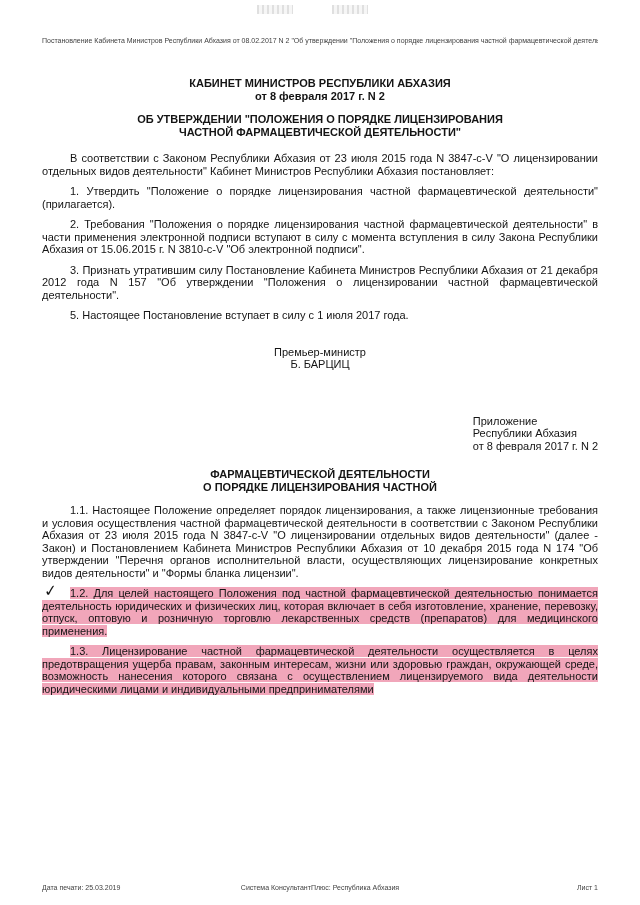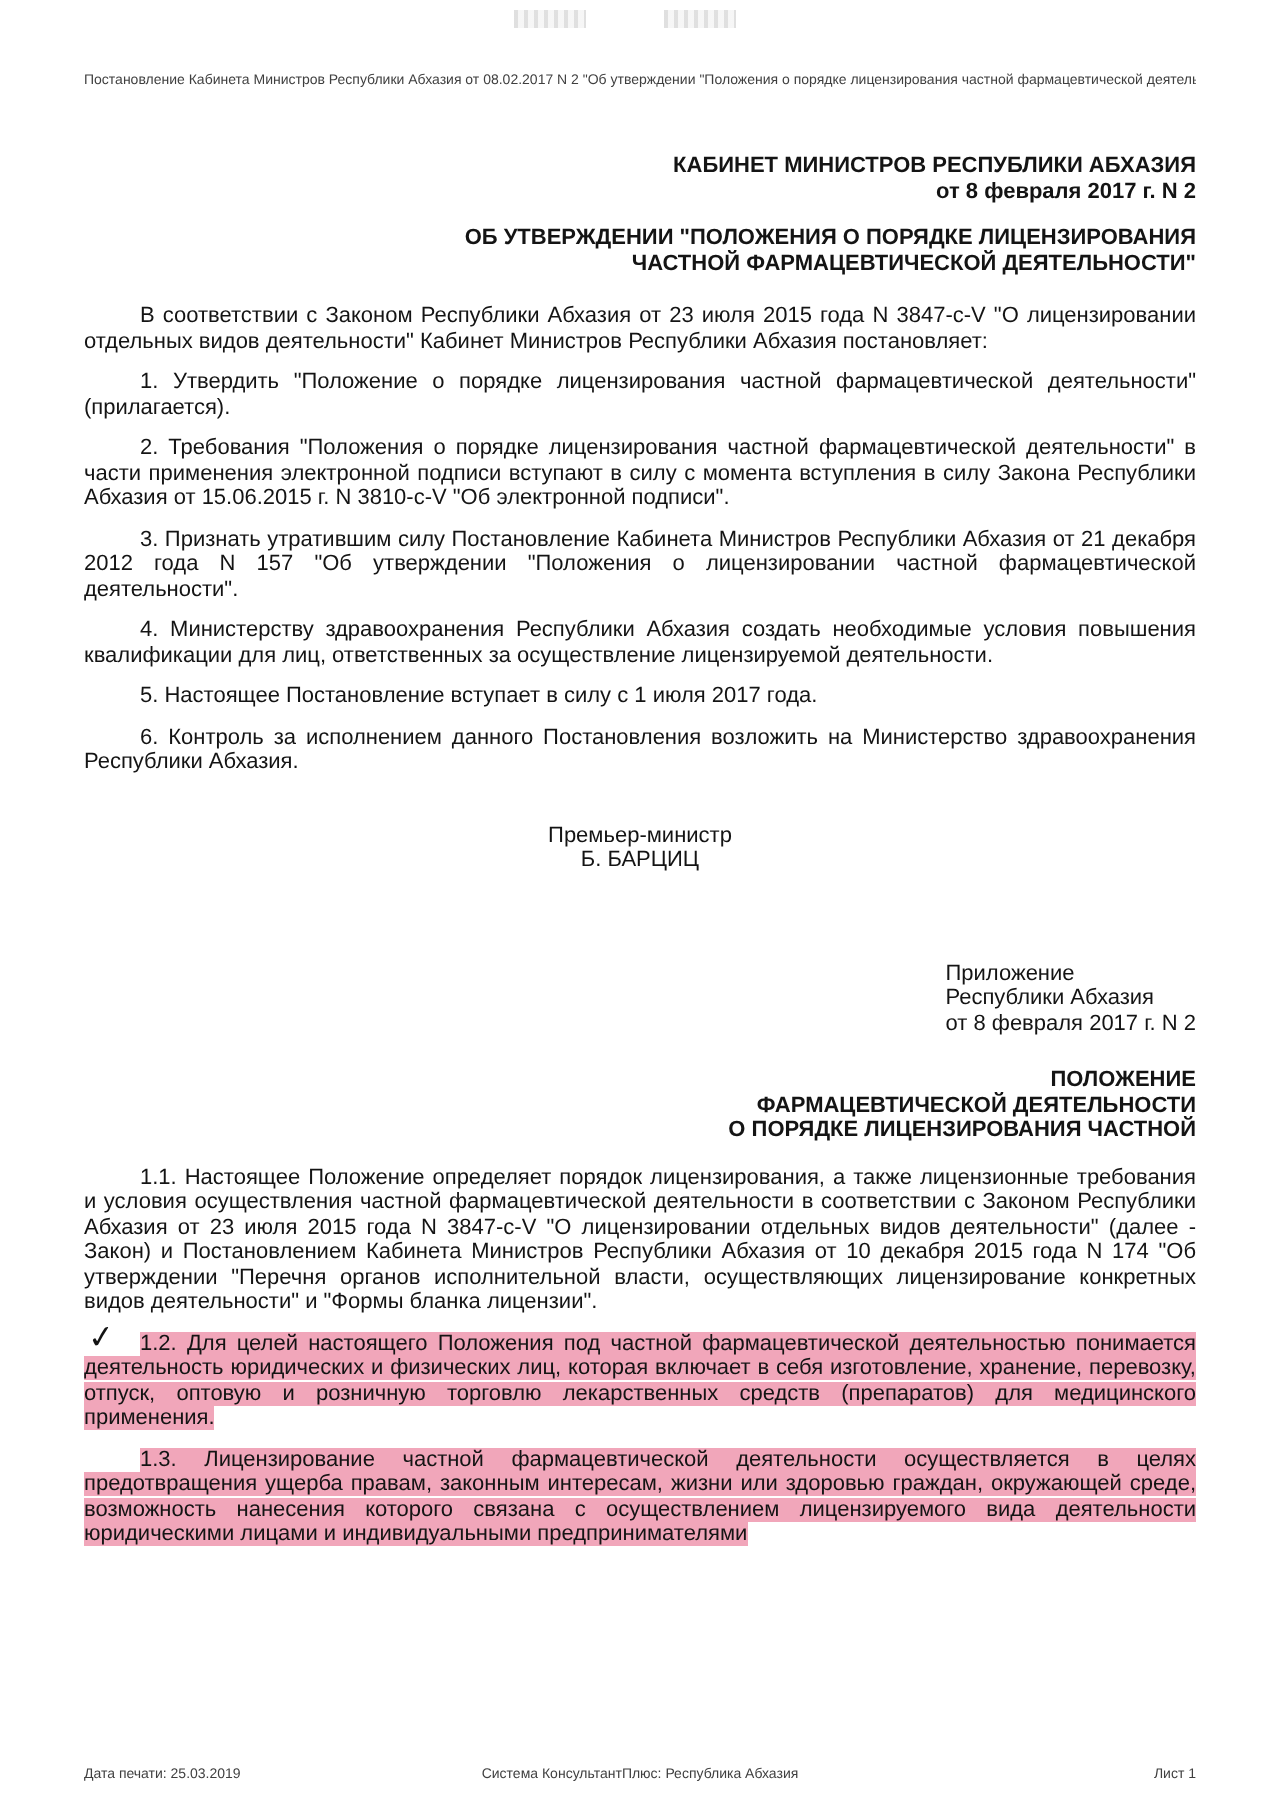--- a/index.html
+++ b/index.html
@@ -7,21 +7,21 @@
     position:relative;width:640px;height:905px;background:#ffffff;
     box-sizing:border-box;padding:36px 42px 0 42px;overflow:hidden;
     font-family:"Liberation Sans","DejaVu Sans",sans-serif;color:#141414;
   }
   .artifact{position:absolute;top:5px;height:9px;width:36px;opacity:.55;
     background:repeating-linear-gradient(90deg,#c6c6c6 0 2px,#efefef 2px 5px);}
   .a1{left:257px;} .a2{left:332px;}
   .doc-ref{font-size:7px;line-height:9px;color:#3f3f3f;white-space:nowrap;overflow:hidden;}
   .content{font-size:11px;line-height:12.5px;}
   .c{text-align:center;}
-  .b{font-weight:bold;text-align:right;}
+  .b{font-weight:bold;}
   .authority{margin-top:32px;}
   .doc-type{margin-top:11px;}
   .title{margin-top:11px;}
   .j{margin:8px 0 0 0;text-align:justify;text-indent:28px;}
   .preamble{margin-top:14px;}
   .sig{margin-top:24px;display:flex;justify-content:center;}
   .sig>div{text-align:center;}
   .annex-ref{margin-top:44px;display:flex;justify-content:flex-end;}
   .annex-ref>div{text-align:left;}
   .annex-title{margin-top:16px;}
@@ -56,41 +56,38 @@
     <div class="title">
       <div class="c b">ОБ УТВЕРЖДЕНИИ "ПОЛОЖЕНИЯ О ПОРЯДКЕ ЛИЦЕНЗИРОВАНИЯ</div>
       <div class="c b">ЧАСТНОЙ ФАРМАЦЕВТИЧЕСКОЙ ДЕЯТЕЛЬНОСТИ"</div>
     </div>
 
     <p class="j preamble">В соответствии с Законом Республики Абхазия от 23 июля 2015 года N 3847-с-V "О лицензировании отдельных видов деятельности" Кабинет Министров Республики Абхазия постановляет:</p>
 
     <p class="j">1. Утвердить "Положение о порядке лицензирования частной фармацевтической деятельности" (прилагается).</p>
     <p class="j">2. Требования "Положения о порядке лицензирования частной фармацевтической деятельности" в части применения электронной подписи вступают в силу с момента вступления в силу Закона Республики Абхазия от 15.06.2015 г. N 3810-с-V "Об электронной подписи".</p>
     <p class="j">3. Признать утратившим силу Постановление Кабинета Министров Республики Абхазия от 21 декабря 2012 года N 157 "Об утверждении "Положения о лицензировании частной фармацевтической деятельности".</p>
-    <p class="j">4. Министерству здравоохранения Республики Абхазия создать необходимые условия повышения квалификации для лиц, ответственных за осуществление лицензируемой деятельности.</p>
     <p class="j">5. Настоящее Постановление вступает в силу с 1 июля 2017 года.</p>
-    <p class="j">6. Контроль за исполнением данного Постановления возложить на Министерство здравоохранения Республики Абхазия.</p>
 
     <div class="sig">
       <div>
         <div>Премьер-министр</div>
         <div>Б. БАРЦИЦ</div>
       </div>
     </div>
 
     <div class="annex-ref">
       <div>
         <div>Приложение</div>
         <div>Республики Абхазия</div>
         <div>от 8 февраля 2017 г. N 2</div>
       </div>
     </div>
 
     <div class="annex-title">
-      <div class="c b">ПОЛОЖЕНИЕ</div>
       <div class="c b">ФАРМАЦЕВТИЧЕСКОЙ ДЕЯТЕЛЬНОСТИ</div>
       <div class="c b">О ПОРЯДКЕ ЛИЦЕНЗИРОВАНИЯ ЧАСТНОЙ</div>
     </div>
 
 
     <p class="j p-first"><span>1.1. Настоящее Положение определяет порядок лицензирования, а также лицензионные требования и условия осуществления частной фармацевтической деятельности в соответствии с Законом Республики Абхазия от 23 июля 2015 года N 3847-с-V "О лицензировании отдельных видов деятельности" (далее - Закон) и Постановлением Кабинета Министров Республики Абхазия от 10 декабря 2015 года N 174 "Об утверждении "Перечня органов исполнительной власти, осуществляющих лицензирование конкретных видов деятельности" и "Формы бланка лицензии".</span></p>
 
     <p class="j pmark"><span class="check">✓</span><span class="hl" style="background-color: rgb(241, 166, 186);">1.2. Для целей настоящего Положения под частной фармацевтической деятельностью понимается деятельность юридических и физических лиц, которая включает в себя изготовление, хранение, перевозку, отпуск, оптовую и розничную торговлю лекарственных средств (препаратов) для медицинского применения.</span></p>
 
     <p class="j"><span class="hl" style="background-color: rgb(241, 166, 186);">1.3. Лицензирование частной фармацевтической деятельности осуществляется в целях предотвращения ущерба правам, законным интересам, жизни или здоровью граждан, окружающей среде, возможность нанесения которого связана с осуществлением лицензируемого вида деятельности юридическими лицами и индивидуальными предпринимателями</span></p>

